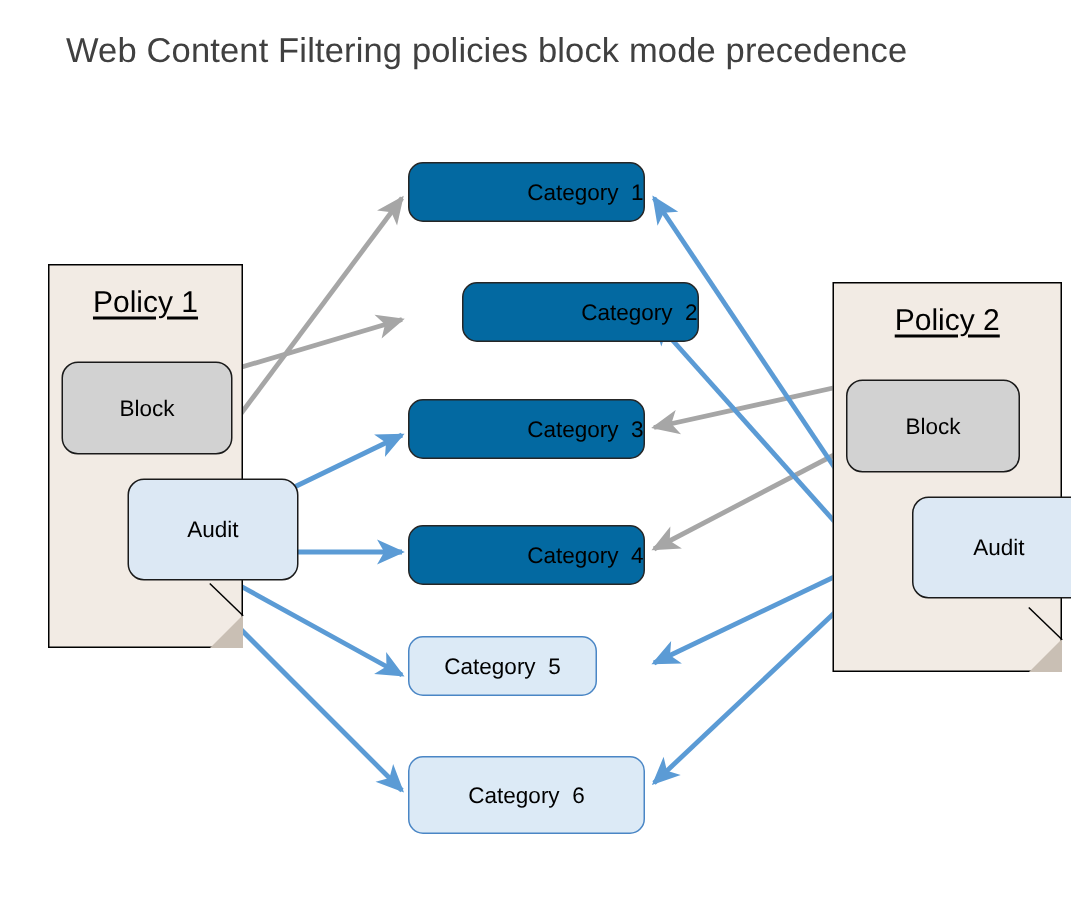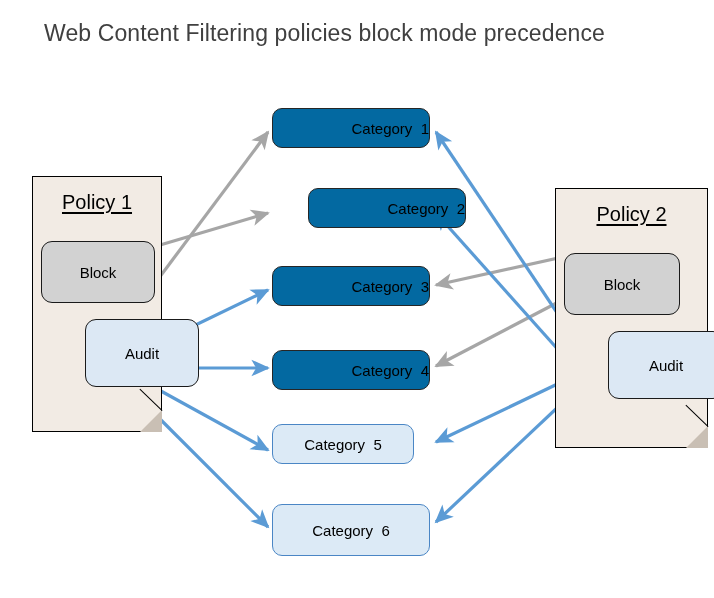--- a/index.html
+++ b/index.html
@@ -197,20 +197,20 @@
   </div>
   <div class="category cat-block" style="left:272px; top:188px; width:158px; height:40px;margin-left:36px;">
     <span>Category  2</span>
   </div>
   <div class="category cat-block" style="left:272px; top:266px; width:158px; height:40px;">
     <span>Category  3</span>
   </div>
   <div class="category cat-block" style="left:272px; top:350px; width:158px; height:40px;">
     <span>Category  4</span>
   </div>
-  <div class="category cat-audit" style="left:272px; top:424px; width:142px; height:40px;">
+  <div class="category cat-audit" style="left:272px; top:424px; width:126px; height:40px;">
     <span>Category  5</span>
   </div>
   <div class="category cat-audit" style="left:272px; top:504px; width:158px; height:52px;">
     <span>Category  6</span>
   </div>
 
 </div>
 
 </body></html>

